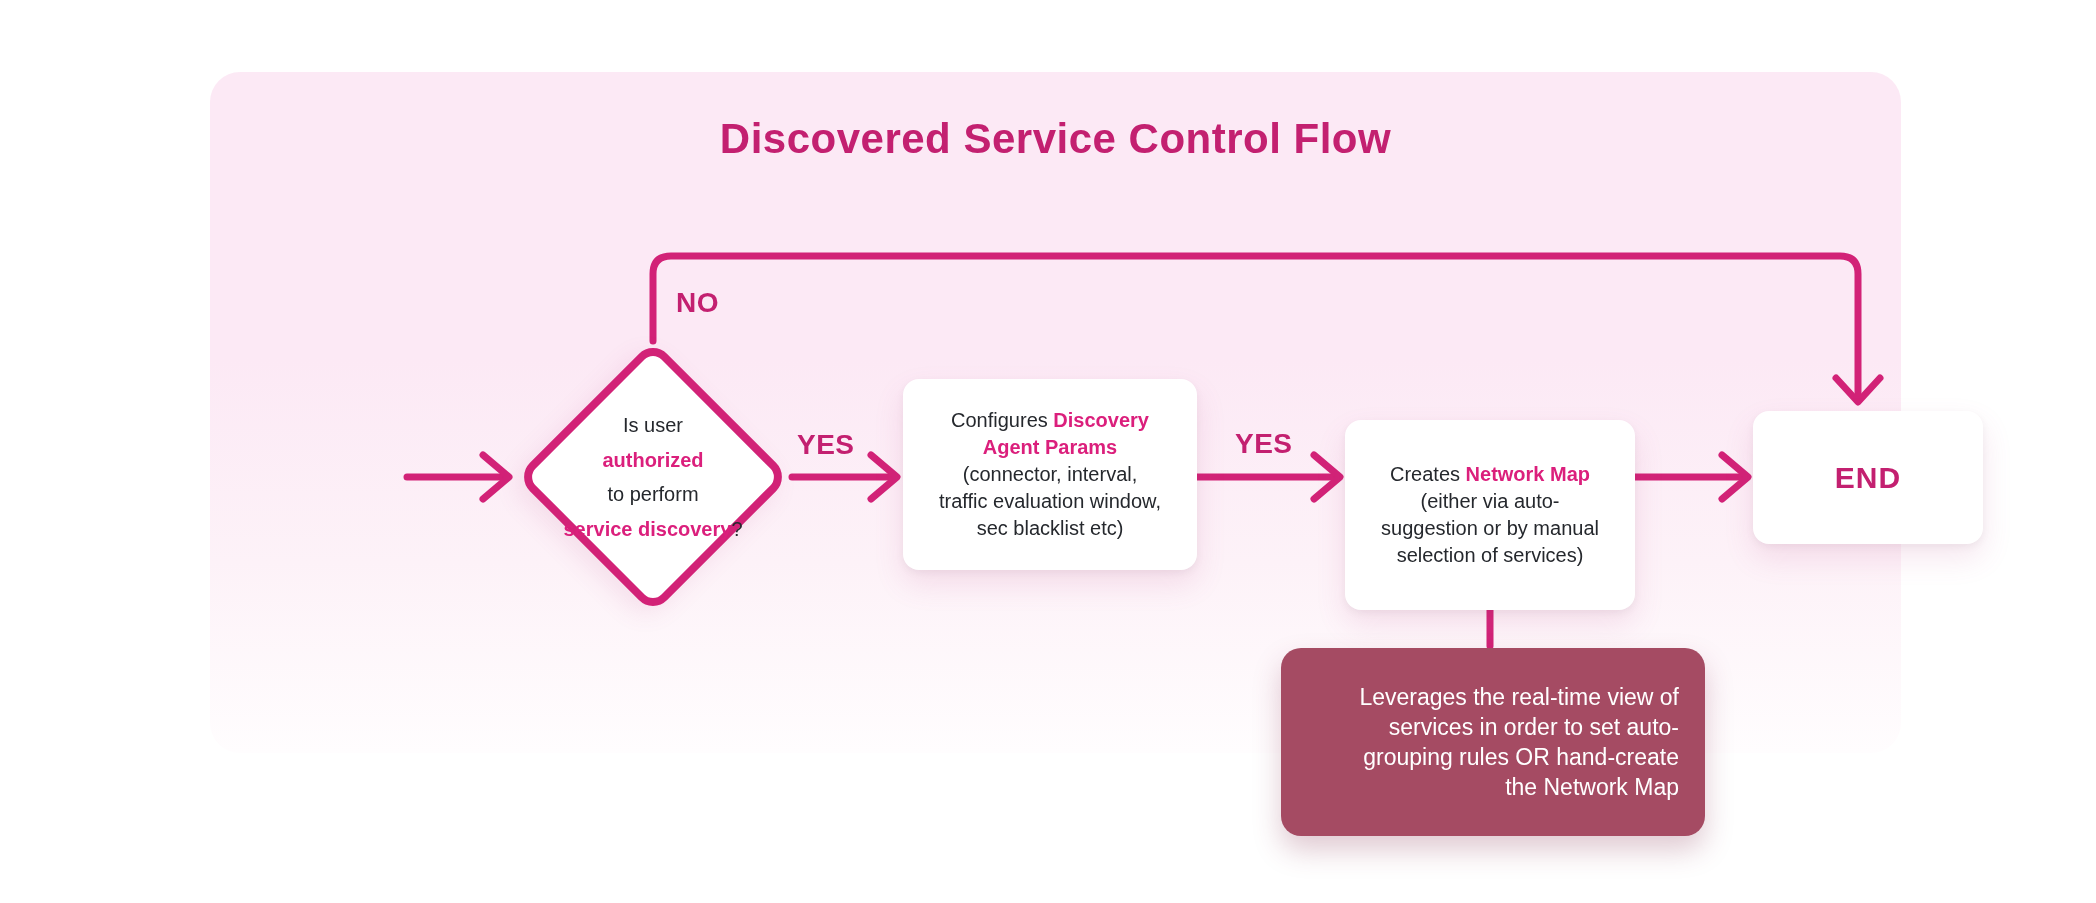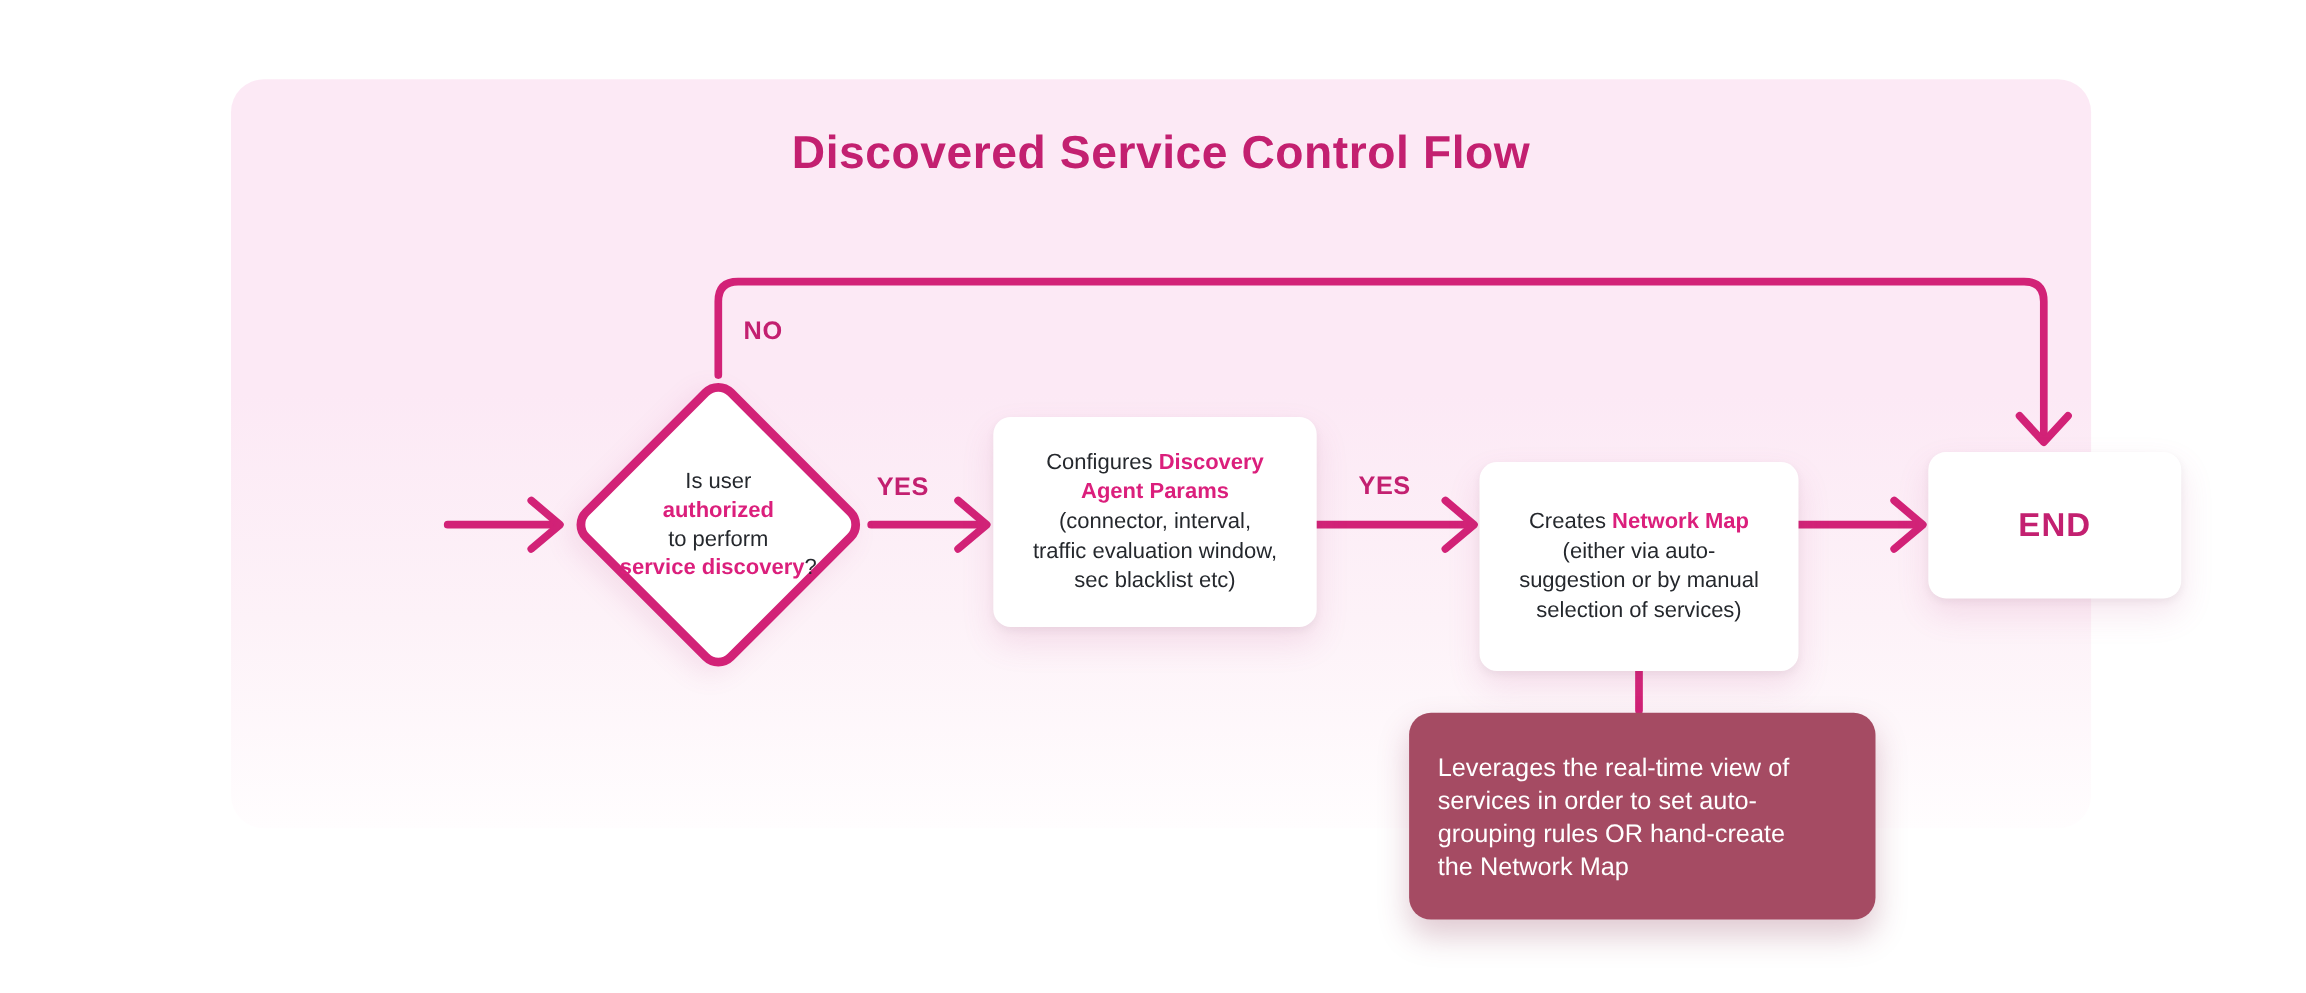--- a/index.html
+++ b/index.html
@@ -22,45 +22,45 @@
 
   .panel{position:absolute;left:210px;top:72px;width:1691px;height:681px;border-radius:30px;
     background:linear-gradient(180deg,var(--panel-top) 0%,var(--panel-top) 42%,var(--panel-mid) 72%,var(--panel-bottom) 100%);}
 
   .title{position:absolute;left:210px;top:115px;width:1691px;text-align:center;
     font-size:42px;font-weight:bold;letter-spacing:.5px;color:var(--title);}
 
   svg.arrows{position:absolute;left:0;top:0;width:2096px;height:903px;z-index:1;}
   .flow-line{stroke:var(--arrow);stroke-width:7;fill:none;stroke-linecap:round;stroke-linejoin:round;}
 
-  .edge-label{position:absolute;z-index:3;font-size:23px;font-weight:bold;color:var(--title);letter-spacing:.5px;}
+  .edge-label{position:absolute;z-index:3;font-size:28px;font-weight:bold;color:var(--title);letter-spacing:.5px;}
 
   .node{position:absolute;z-index:2;background:var(--box-bg);border-radius:16px;
     display:flex;flex-direction:column;justify-content:center;align-items:center;
     text-align:center;color:var(--text-dark);font-size:20px;line-height:27px;
     box-shadow:0 14px 30px rgba(190,80,140,.14),0 3px 8px rgba(0,0,0,.05);}
   .node .em{color:var(--highlight);font-weight:bold;}
 
   .node-start{left:113px;top:403px;width:294px;height:146px;}
   .node-configure{left:903px;top:379px;width:294px;height:191px;padding:0 28px;}
   .node-create{left:1345px;top:380px;width:290px;height:190px;padding:0 30px;margin-top:40px;}
   .node-end{left:1753px;top:411px;width:230px;height:133px;}
   .end-label{font-size:30px;font-weight:bold;color:var(--title);letter-spacing:1px;text-align:center;}
 
   .decision-shape{position:absolute;z-index:2;left:556px;top:380px;width:194px;height:194px;
     background:var(--box-bg);border:8px solid var(--arrow);border-radius:20px;
     transform:rotate(45deg);box-shadow:0 10px 24px rgba(190,80,140,.12);}
   .decision-text{position:absolute;z-index:3;left:548px;top:412px;width:210px;height:130px;
-    display:flex;flex-direction:column;justify-content:center;align-items:center;
+    display:flex;flex-direction:column;justify-content:space-between;align-items:center;
     text-align:center;color:var(--text-dark);font-size:20px;line-height:26px;background:transparent;}
   .decision-text .em{color:var(--highlight);font-weight:bold;}
 
   .note-box{position:absolute;z-index:2;left:1281px;top:648px;width:424px;height:188px;
     background:var(--note-bg);border-radius:20px;color:var(--note-text);
-    display:flex;flex-direction:column;justify-content:center;align-items:flex-start;text-align:center;
+    display:flex;flex-direction:column;justify-content:center;align-items:flex-end;text-align:center;
     font-size:23px;line-height:30px;padding:0 26px;
     box-shadow:0 14px 28px rgba(130,45,75,.25);}
 </style>
 </head>
 <body>
 
 <div class="canvas">
 
   <div class="panel"></div>
 

